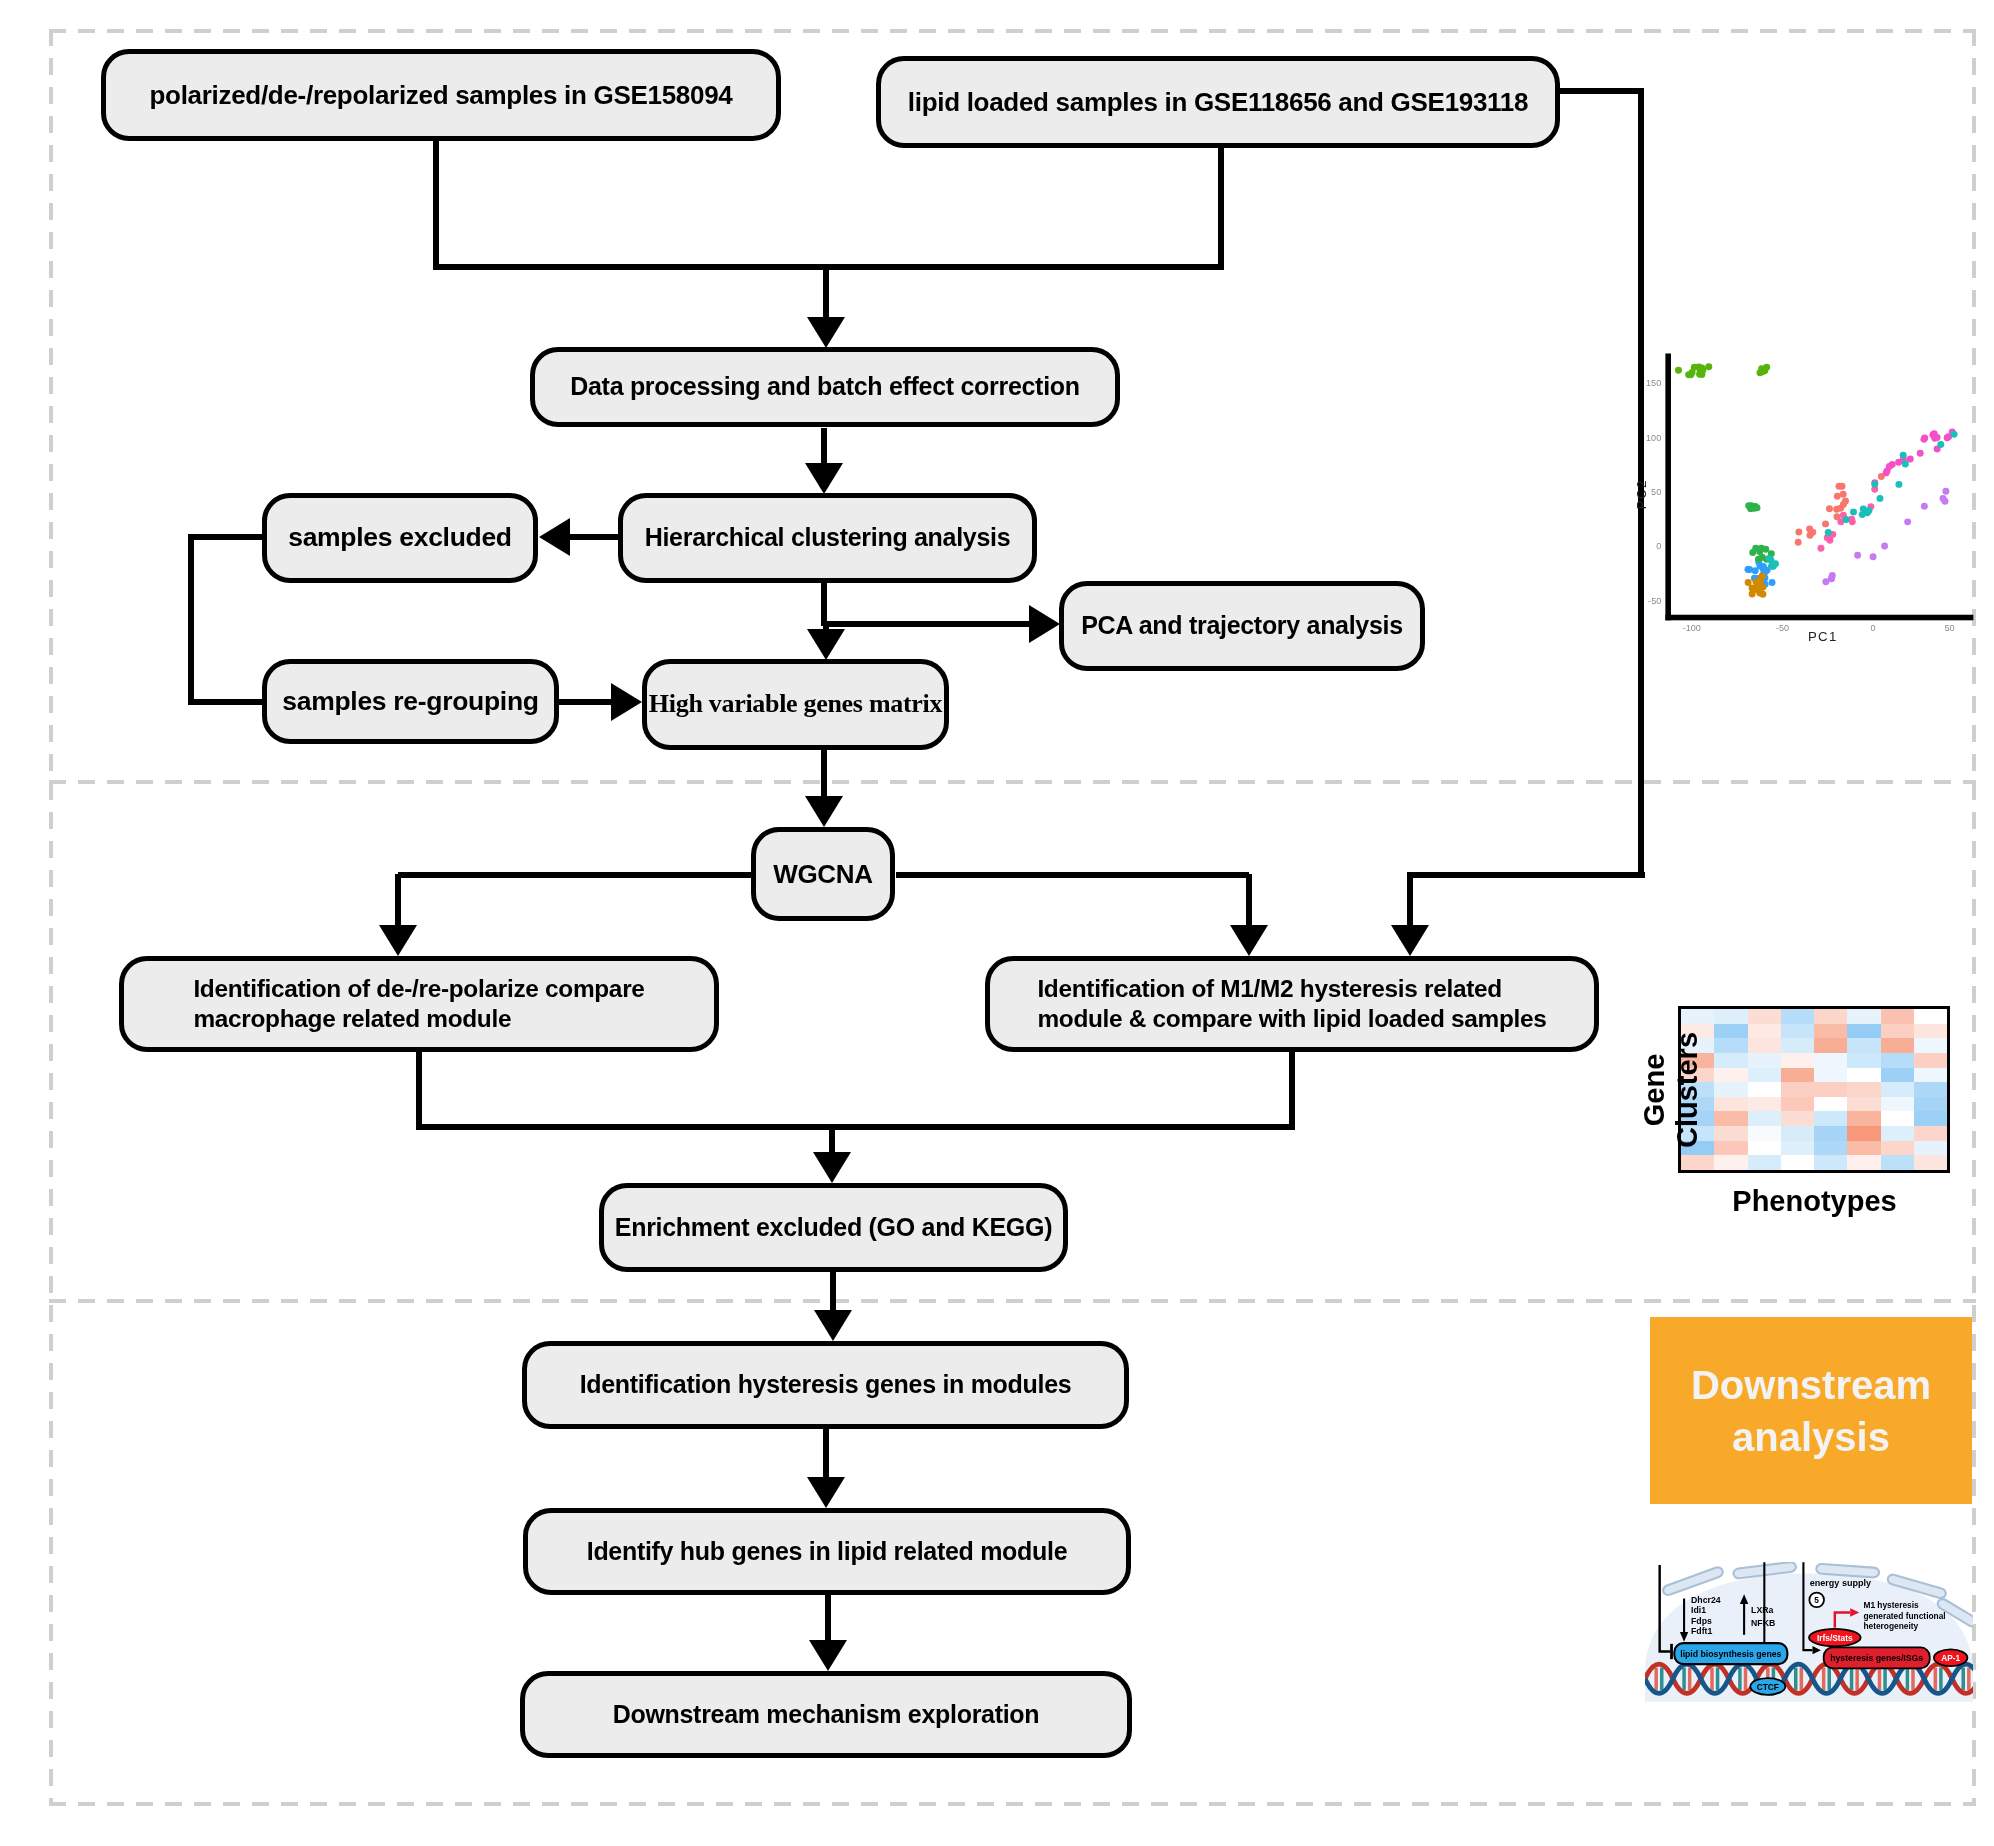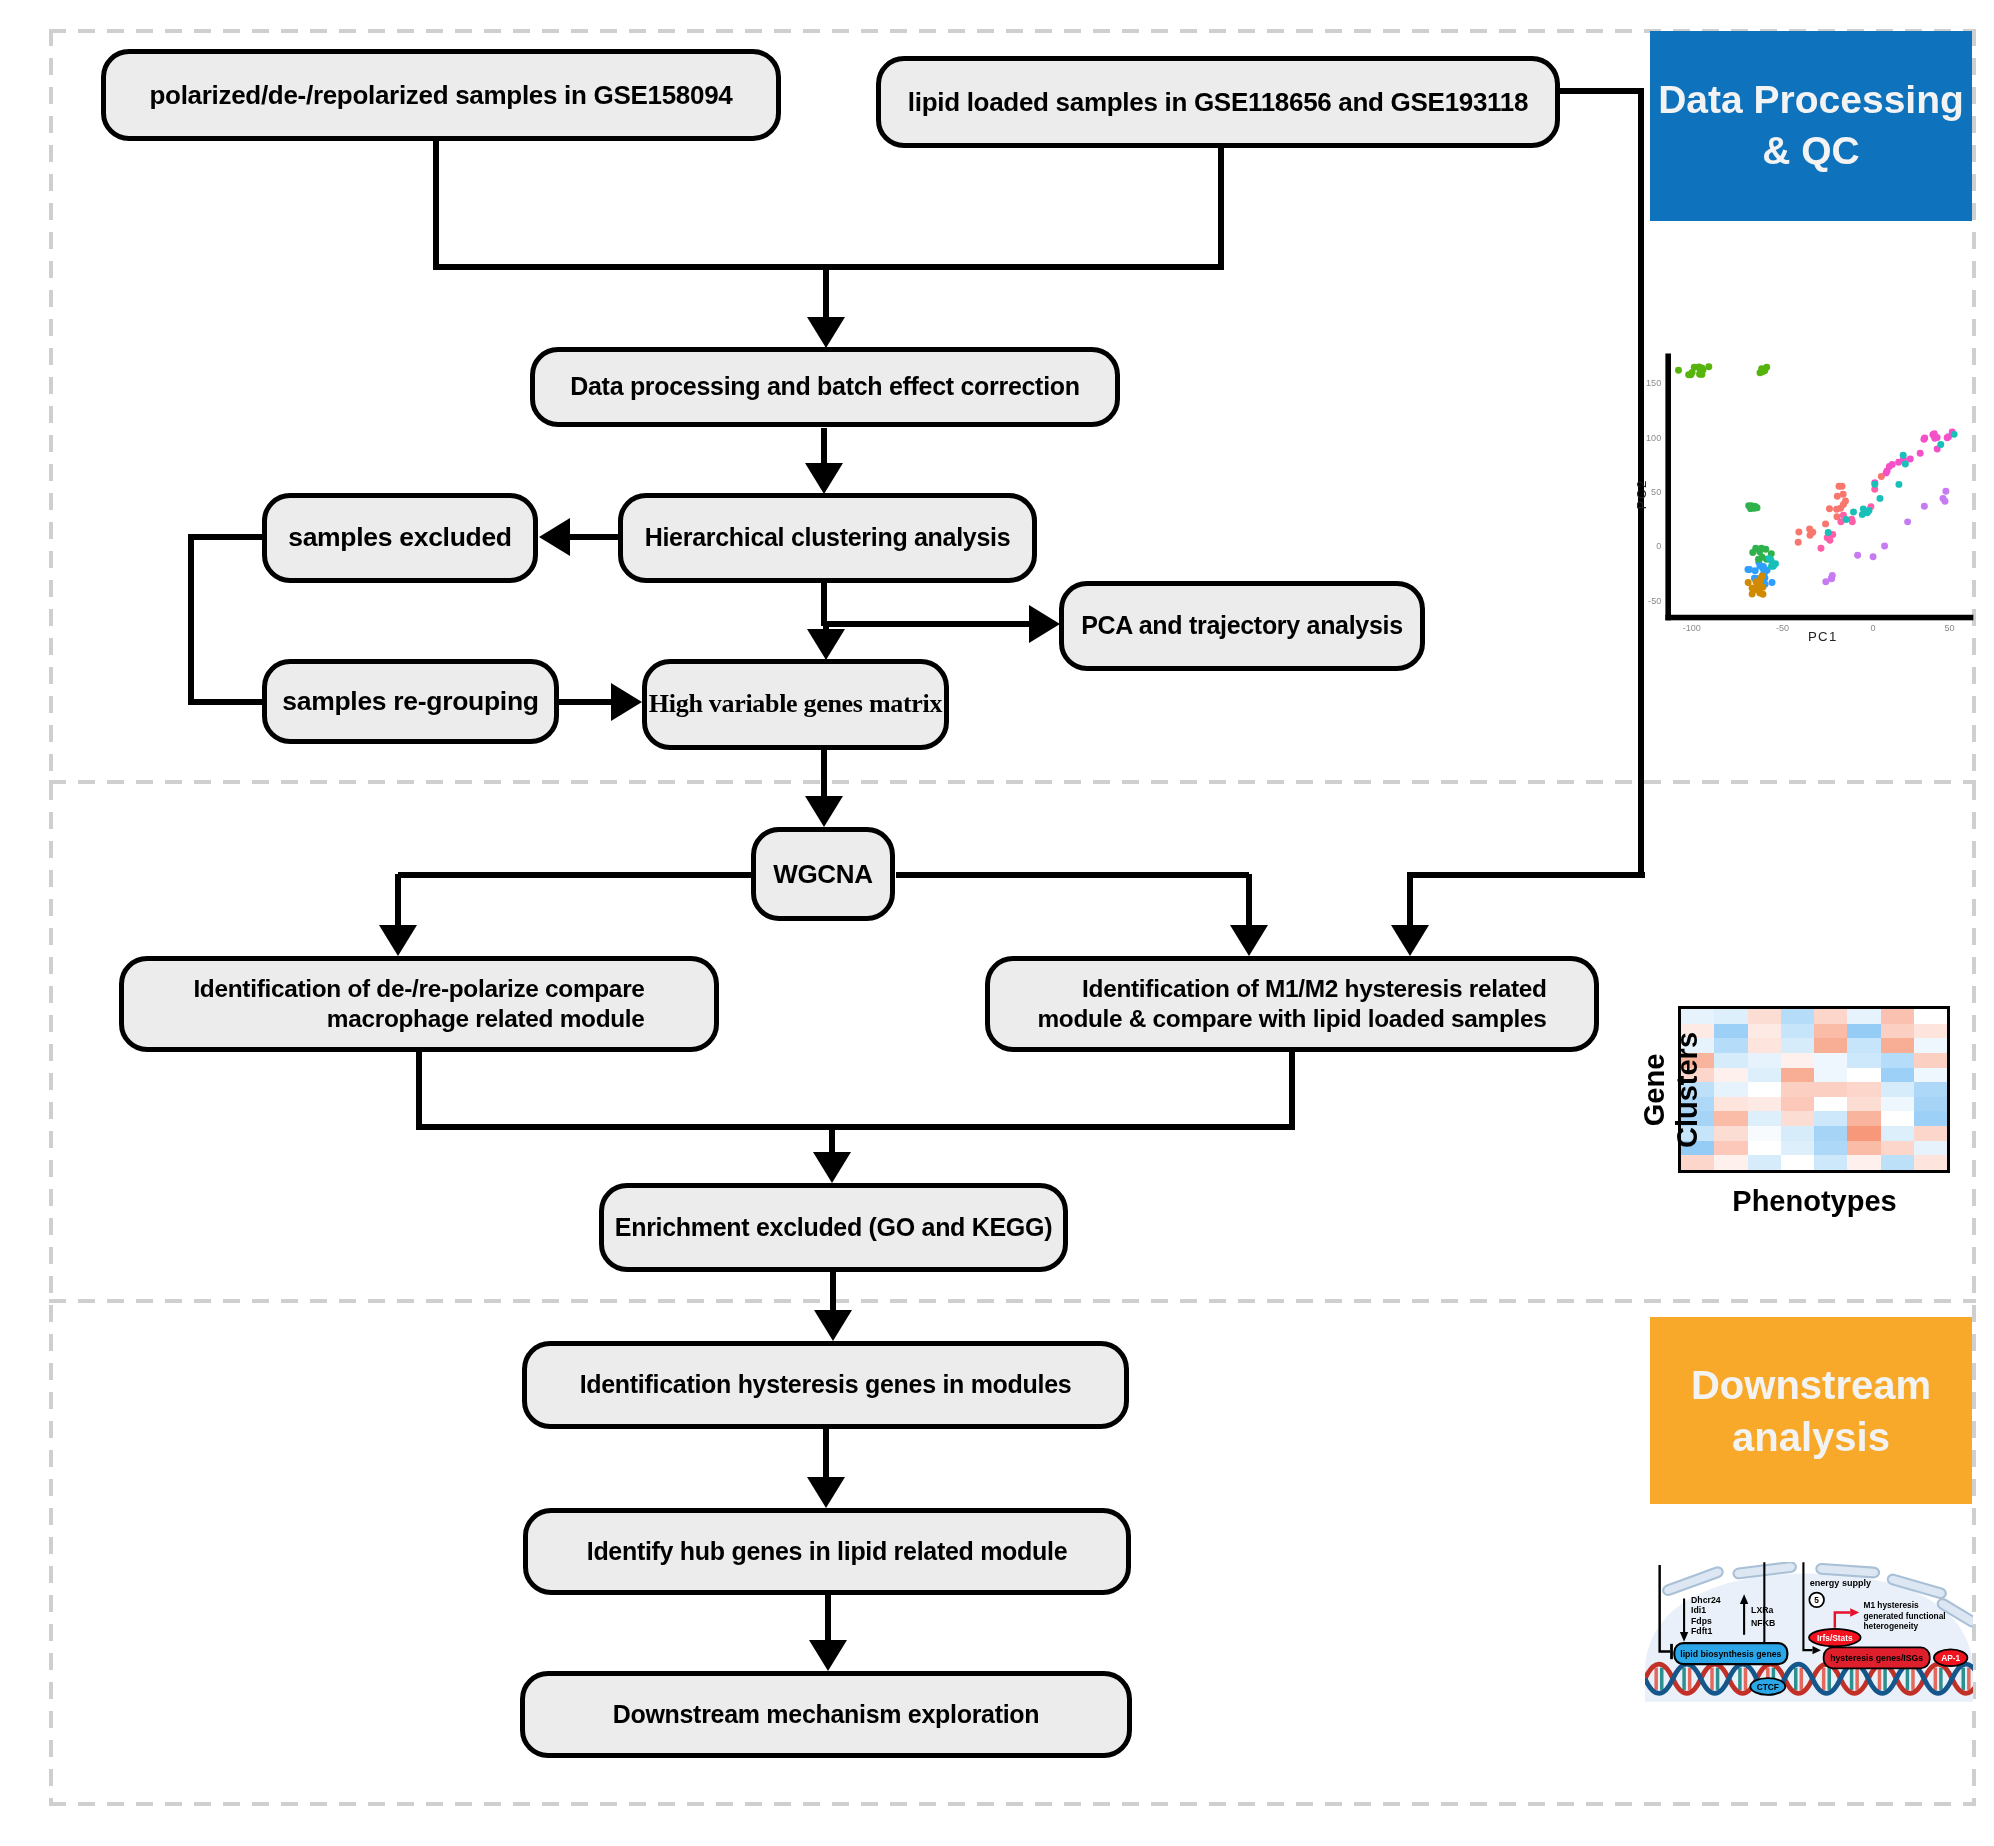--- a/index.html
+++ b/index.html
@@ -5,21 +5,21 @@
   html,body{margin:0;padding:0;background:#ffffff;}
   #figure{position:relative;width:1995px;height:1846px;background:#fff;
           font-family:"Liberation Sans",sans-serif;overflow:hidden;}
   
   .dash-h{position:absolute;height:4.2px;
     background:repeating-linear-gradient(90deg,#cfcfcf 0 16.7px,transparent 16.7px 29px);}
   .dash-v{position:absolute;width:4.2px;
     background:repeating-linear-gradient(180deg,#cfcfcf 0 16.7px,transparent 16.7px 29px);}
   
   .fc-box{position:absolute;background:#ececec;border:5.6px solid #000;border-radius:28px;
-    display:flex;align-items:center;justify-content:center;text-align:right;
+    display:flex;align-items:center;justify-content:center;text-align:left;
     font-weight:700;color:#000;letter-spacing:-0.3px;line-height:1.25;box-sizing:border-box;}
   .fc-box span{white-space:pre-line;}
   .stem{position:absolute;background:#000;}
   .arr{position:absolute;width:0;height:0;}
   .arr.down{border-left:19px solid transparent;border-right:19px solid transparent;border-top:31px solid #000;}
   .arr.left{border-top:19px solid transparent;border-bottom:19px solid transparent;border-right:31px solid #000;}
   .arr.right{border-top:19px solid transparent;border-bottom:19px solid transparent;border-left:31px solid #000;}
   
   .panel{position:absolute;display:flex;align-items:center;justify-content:center;}
   .panel-title{color:#f3f3f3;font-weight:700;text-align:center;white-space:pre-line;line-height:1.3;}
@@ -125,24 +125,20 @@
         <span>Identification hysteresis genes in modules</span>
       </div>
       <div class="fc-box" style="left: 523px; top: 1508px; width: 608px; height: 87px; font-size: 25px;">
         <span>Identify hub genes in lipid related module</span>
       </div>
       <div class="fc-box" style="left: 520px; top: 1671px; width: 612px; height: 87px; font-size: 25px;">
         <span>Downstream mechanism exploration</span>
       </div>
     </div>
 
-  <div class="panel" style="left: 1650px; top: 31px; width: 322px; height: 190px; background: rgb(14, 114, 189);">
-    <div class="panel-title" style="font-size:39px;">Data Processing
-&amp; QC</div>
-  </div>
   <div class="panel" style="left: 1650px; top: 1317px; width: 322px; height: 187px; background: rgb(248, 169, 41);">
     <div class="panel-title" style="font-size:40px;">Downstream
 analysis</div>
   </div>
 
   <svg id="pca-svg" style="position:absolute;left:1633px;top:327px;" width="356" height="317" viewBox="0 0 510 455">
     <rect x="46" y="38" width="8" height="383" fill="#000"></rect>
     <rect x="46" y="413" width="442" height="8" fill="#000"></rect>
     <text transform="translate(18,240) rotate(-90)" font-size="19" letter-spacing="2" fill="#222" text-anchor="middle">PC2</text>
     <text x="272" y="450" font-size="19" letter-spacing="2" fill="#222" text-anchor="middle">PC1</text>

